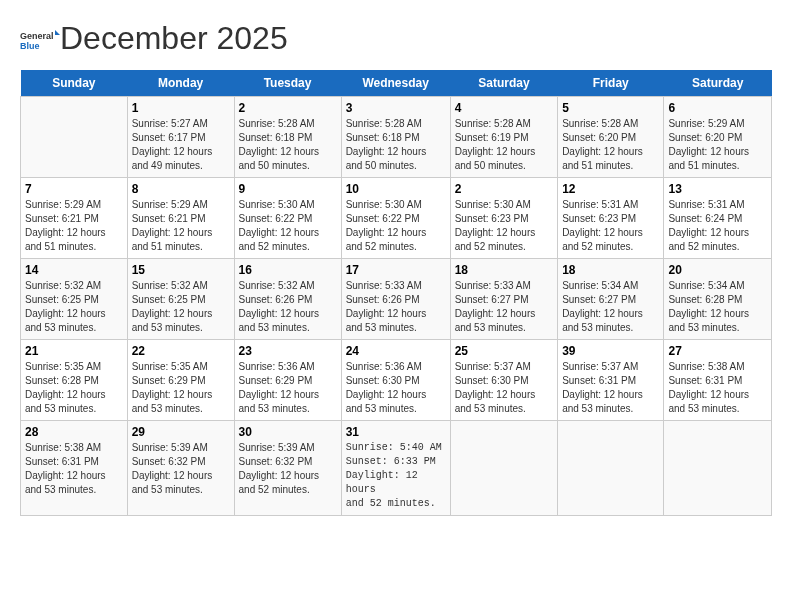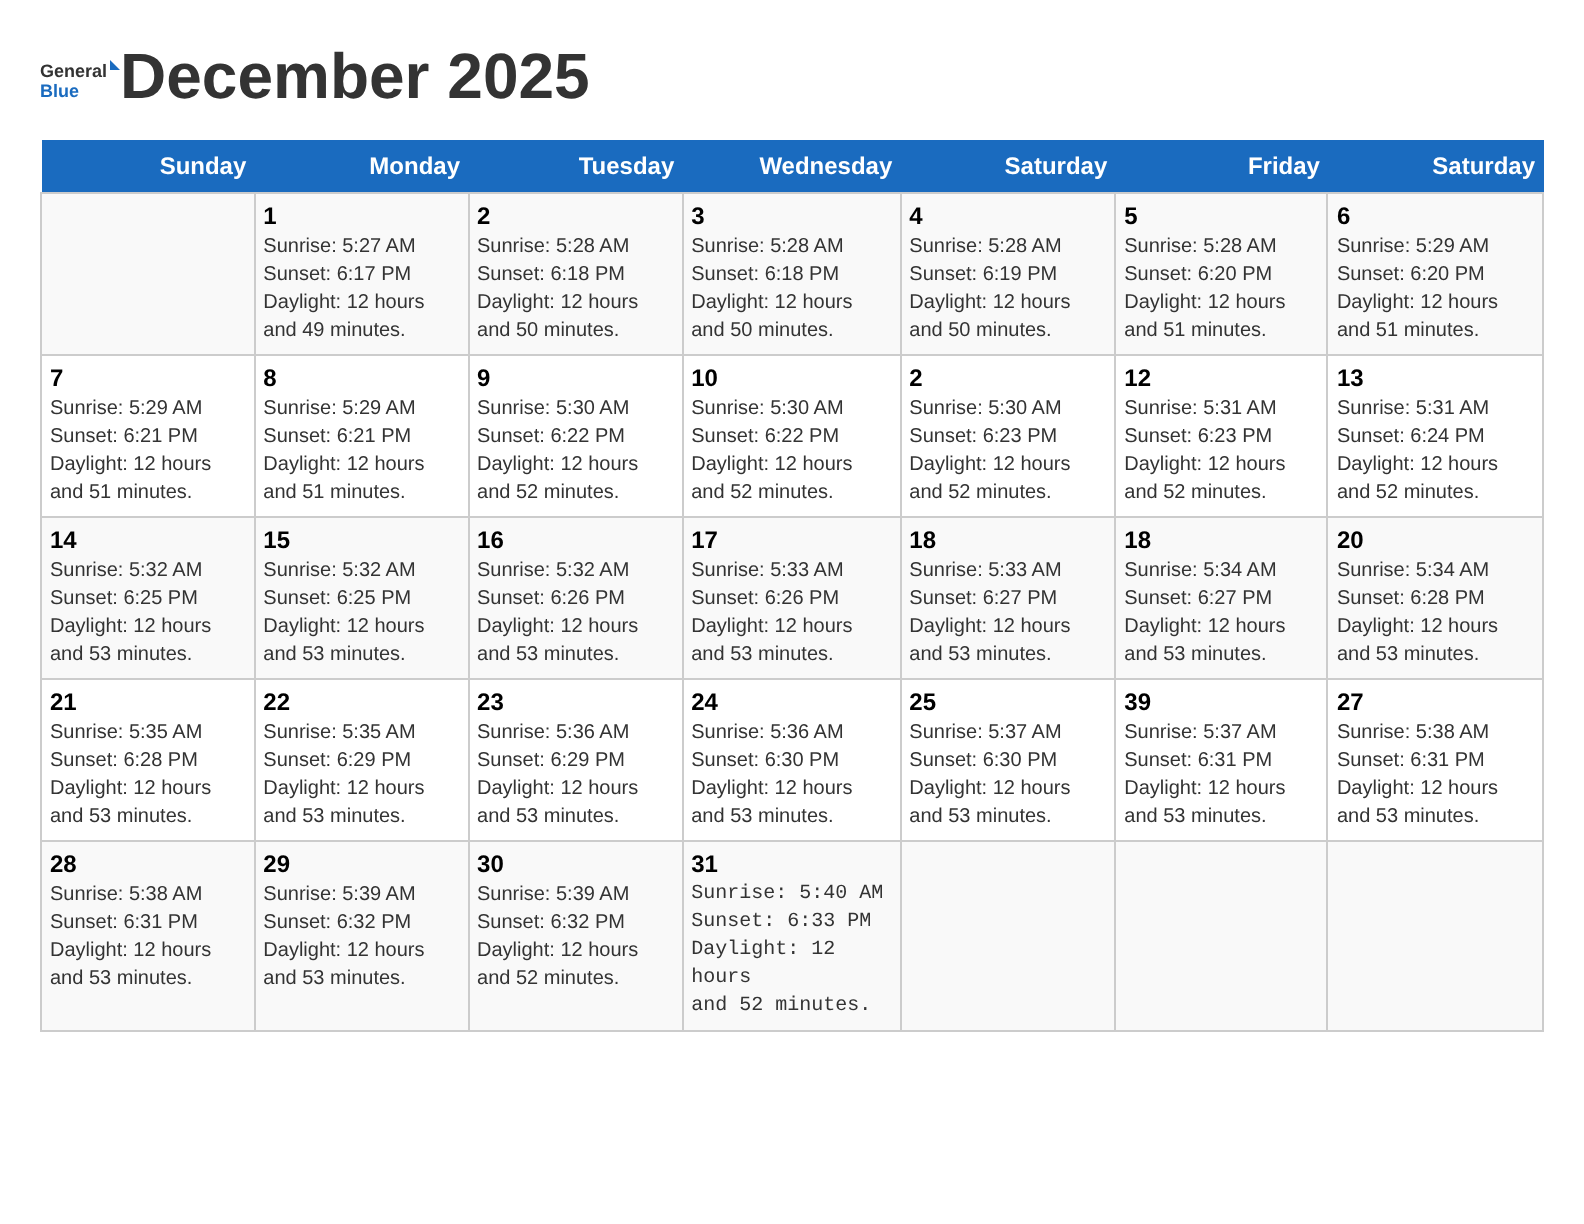--- a/index.html
+++ b/index.html
@@ -19,37 +19,37 @@
     .logo {
       display: flex;
       align-items: center;
       gap: 4px;
     }
     .title-section {
       text-align: right;
     }
     .main-title {
       font-size: 32px;
-      font-weight: bold;
+      font-weight: normal;
       color: #333;
     }
     .subtitle {
       font-size: 14px;
       color: #555;
     }
     table {
       width: 100%;
       border-collapse: collapse;
       font-size: 11px;
     }
     thead tr th {
       background-color: #1a6bbf;
       color: #fff;
       padding: 6px 4px;
-      text-align: right;
+      text-align: center;
       font-size: 12px;
       font-weight: bold;
       margin-top: 48px;
     }
     tbody tr td {
       border: 1px solid #ccc;
       vertical-align: top;
       padding: 4px;
       background: #fff;
       width: 113px;

